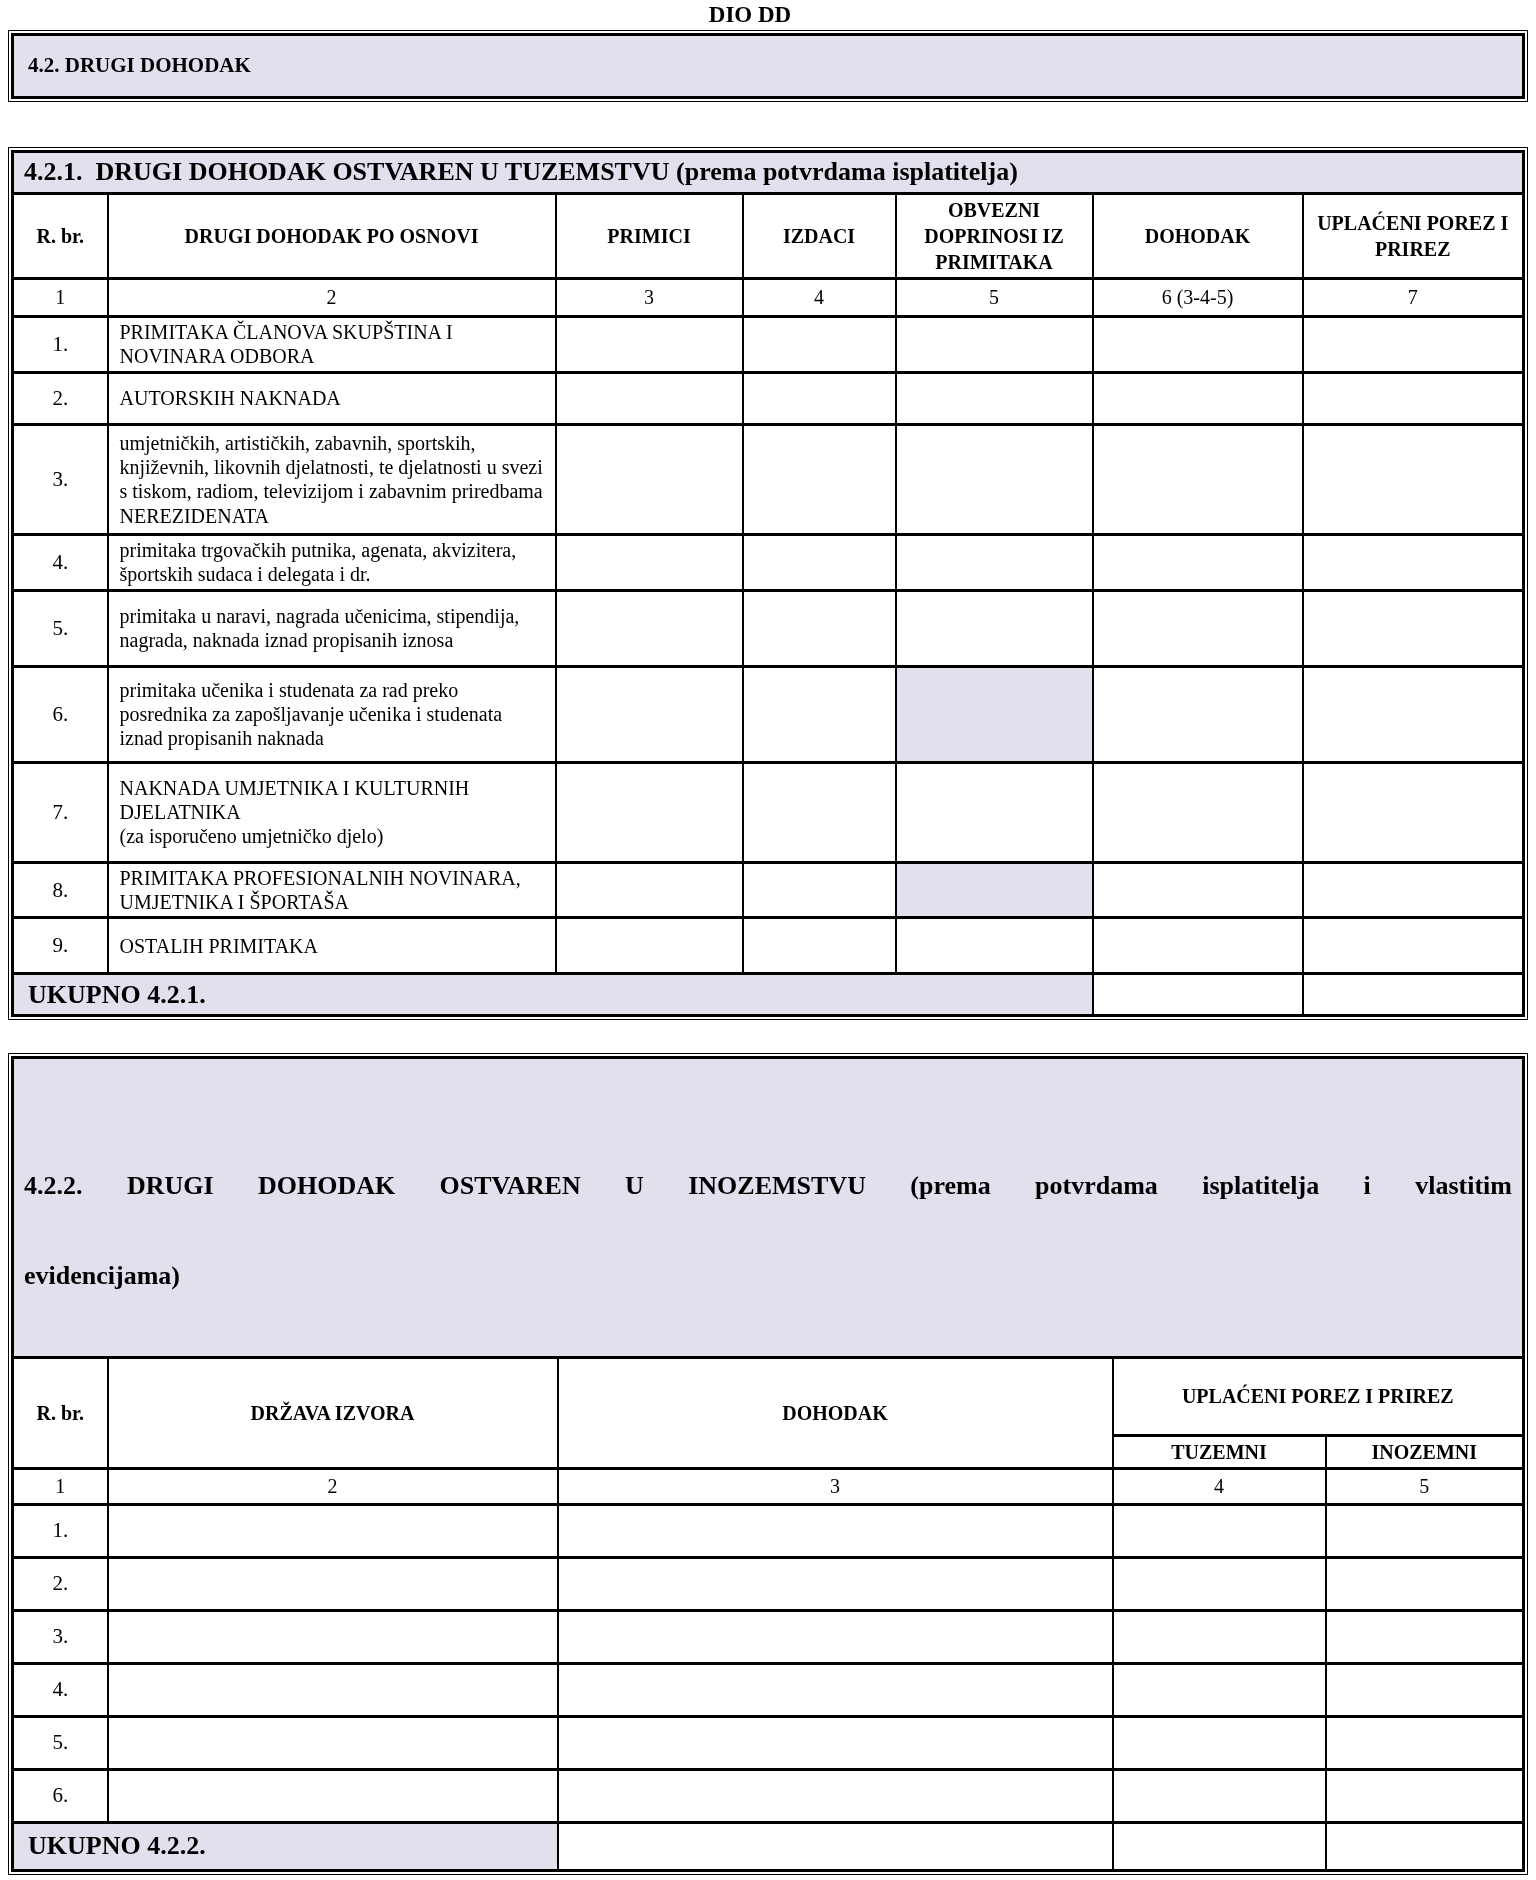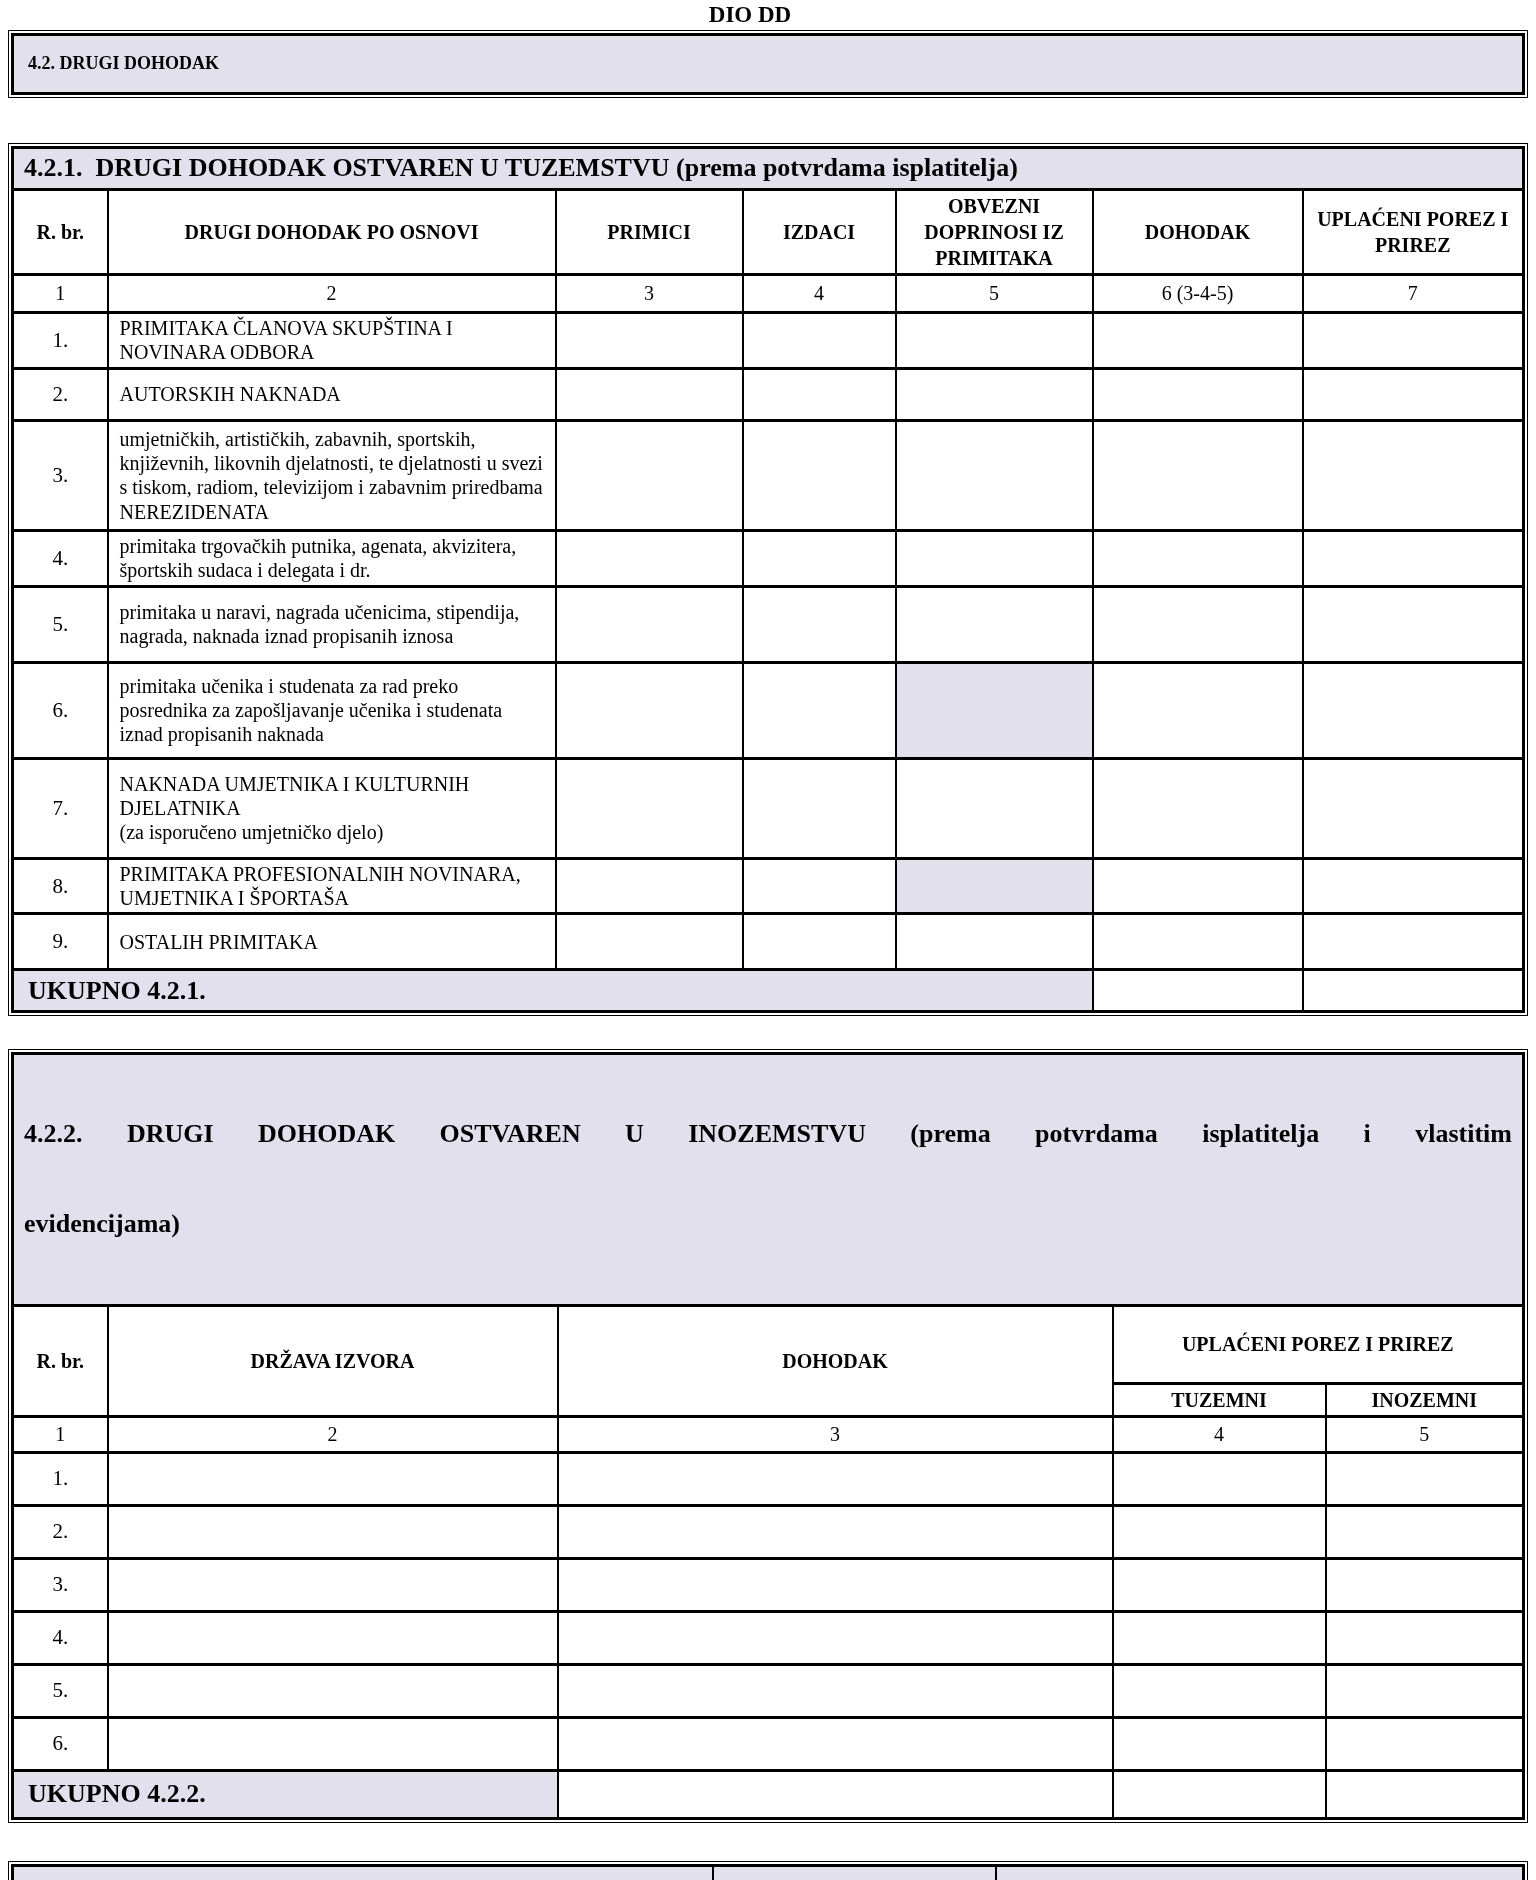--- a/index.html
+++ b/index.html
@@ -27,35 +27,35 @@
   .frame {
     border: 1px solid #000;
     padding: 2px;
     background: #fff;
   }
 
   .box42 {
     border: 3px solid #000;
     background: var(--shade);
     font-weight: bold;
-    font-size: 18px;
+    font-size: 21px;
     padding: 17px 14px 18px 14px;
   }
 
   .tbar {
     border: 3px solid #000;
     border-bottom: none;
     background: var(--shade);
     font-weight: bold;
     font-size: 26px;
     line-height: 1.15;
     padding: 4px 10px 5px 10px;
     white-space: pre-wrap;
   }
-  .tbar .just { text-align: justify; text-align-last: justify; }
+  .tbar .just { text-align: justify; text-align-last: justify; margin-top: 48px; }
 
   table {
     border-collapse: collapse;
     width: 100%;
     table-layout: fixed;
     border: 3px solid #000;
   }
   td {
     border: 2px solid #000;
     border-top-width: 3px;

